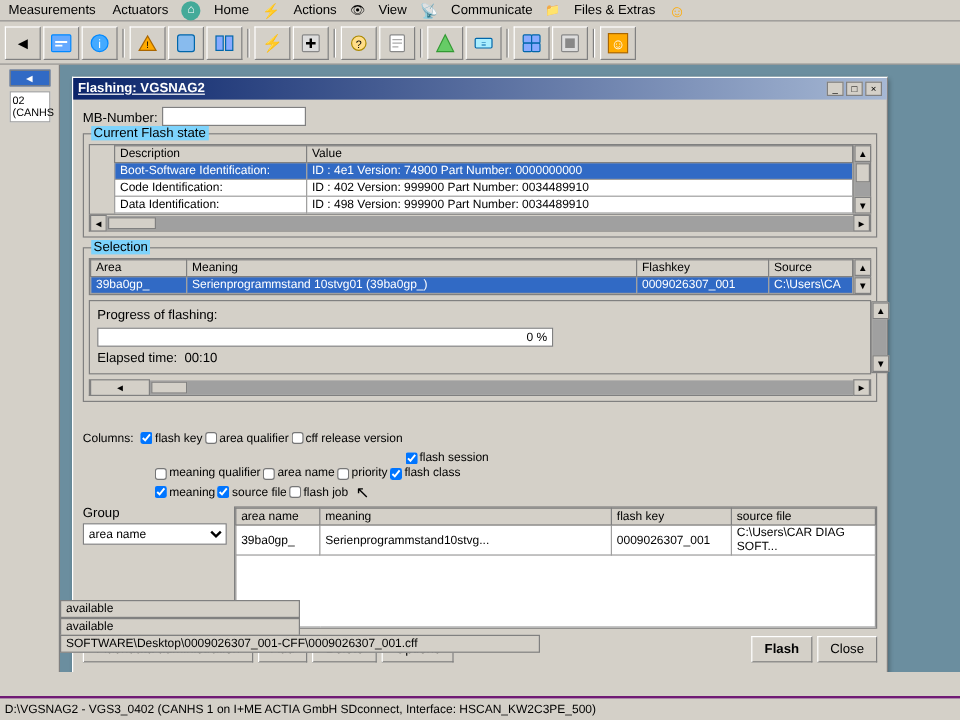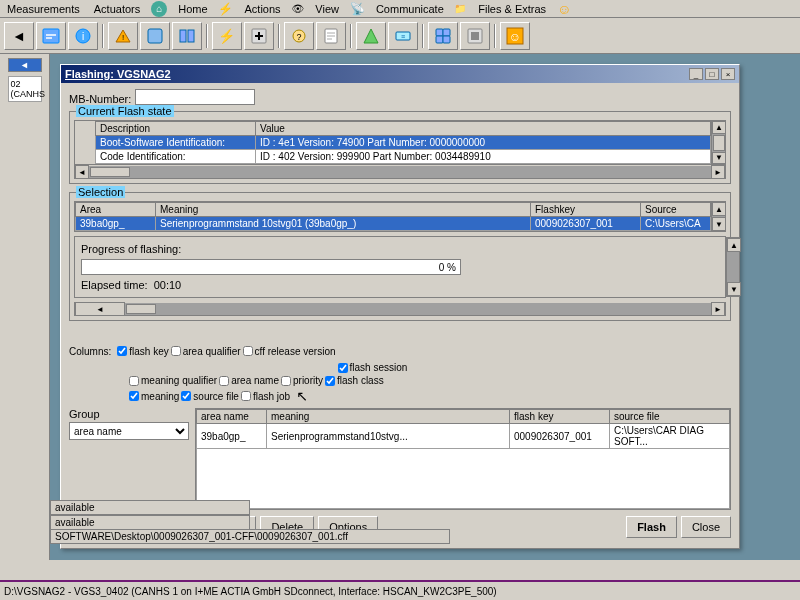--- a/index.html
+++ b/index.html
@@ -335,20 +335,24 @@
               </thead>
               <tbody>
                 <tr class="selected-row">
                   <td>Boot-Software Identification:</td>
                   <td>ID   : 4e1   Version: 74900  Part Number: 0000000000</td>
                 </tr>
                 <tr>
                   <td>Code Identification:</td>
                   <td>ID   : 402   Version: 999900  Part Number: 0034489910</td>
                 </tr>
+                <tr>
+                  <td>Data Identification:</td>
+                  <td>ID   : 498   Version: 999900  Part Number: 0034489910</td>
+                </tr>
               </tbody>
             </table>
 
             <div style="position:absolute;right:0;top:0;width:14px;height:100%;background:#d4d0c8;border-left:1px solid #808080;display:flex;flex-direction:column;">
               <div style="width:14px;height:14px;background:#d4d0c8;border:1px solid #808080;display:flex;align-items:center;justify-content:center;font-size:8px;cursor:pointer;">▲</div>
               <div style="flex:1;background:#a0a0a0;">
                 <div style="width:12px;height:16px;background:#d4d0c8;border:1px solid #808080;margin:1px auto;"></div>
               </div>
               <div style="width:14px;height:14px;background:#d4d0c8;border:1px solid #808080;display:flex;align-items:center;justify-content:center;font-size:8px;cursor:pointer;">▼</div>
             </div>

